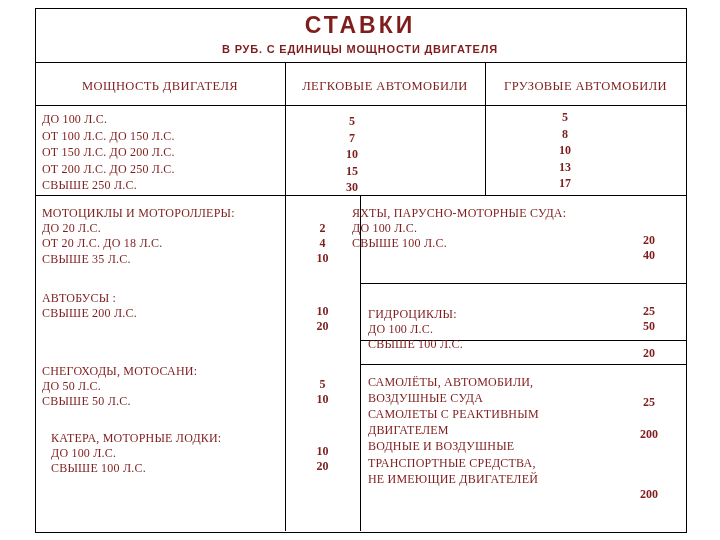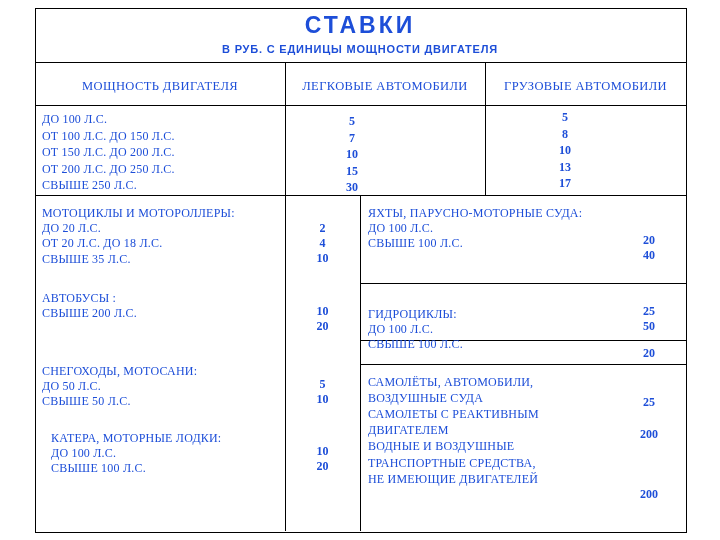--- a/index.html
+++ b/index.html
@@ -1,17 +1,17 @@
 <!DOCTYPE html>
 <html><head>
 <meta charset="utf-8">
 <style>
   html,body{margin:0;padding:0;}
   body{width:720px;height:540px;background:#ffffff;}
-  .slide{position:relative;width:720px;height:540px;background:#ffffff;color:#1d4ed8;
+  .slide{position:relative;width:720px;height:540px;background:#ffffff;color:#7f1d1d;
          font-family:"Liberation Serif","DejaVu Serif",serif;font-size:12px;overflow:hidden;}
   .frame{position:absolute;left:35px;top:8px;width:650px;height:523px;border:1px solid #000;}
   .hline{position:absolute;height:1px;background:#000;}
   .vline{position:absolute;width:1px;background:#000;}
   .title{position:absolute;left:0;top:12px;width:720px;text-align:center;
          font-family:"Liberation Sans","DejaVu Sans",sans-serif;font-weight:700;
          font-size:23px;letter-spacing:3px;}
   .subtitle{position:absolute;left:0;top:43px;width:720px;text-align:center;
          font-family:"Liberation Sans","DejaVu Sans",sans-serif;font-weight:700;
          font-size:11px;letter-spacing:0.8px;}
@@ -103,21 +103,21 @@
   <div class="tb" style="left:42px;top:431px;width:240px;margin-left:9px;">
     <div>КАТЕРА, МОТОРНЫЕ ЛОДКИ:</div>
     <div>ДО 100 Л.С.</div>
     <div>СВЫШЕ 100 Л.С.</div>
   </div>
   <div class="rates" style="left:286px;top:444px;width:73px;">
     <div>10</div>
     <div>20</div>
   </div>
 
-  <div class="tb" style="left:368px;top:206px;width:248px;">
+  <div class="tb" style="left:352px;top:206px;width:248px;">
     <div>ЯХТЫ, ПАРУСНО-МОТОРНЫЕ СУДА:</div>
     <div>ДО 100 Л.С.</div>
     <div>СВЫШЕ 100 Л.С.</div>
   </div>
   <div class="rates" style="left:618px;top:233px;width:62px;">
     <div>20</div>
     <div>40</div>
   </div>
 
   <div class="tb" style="left:368px;top:291px;width:248px;margin-top:16px;">

